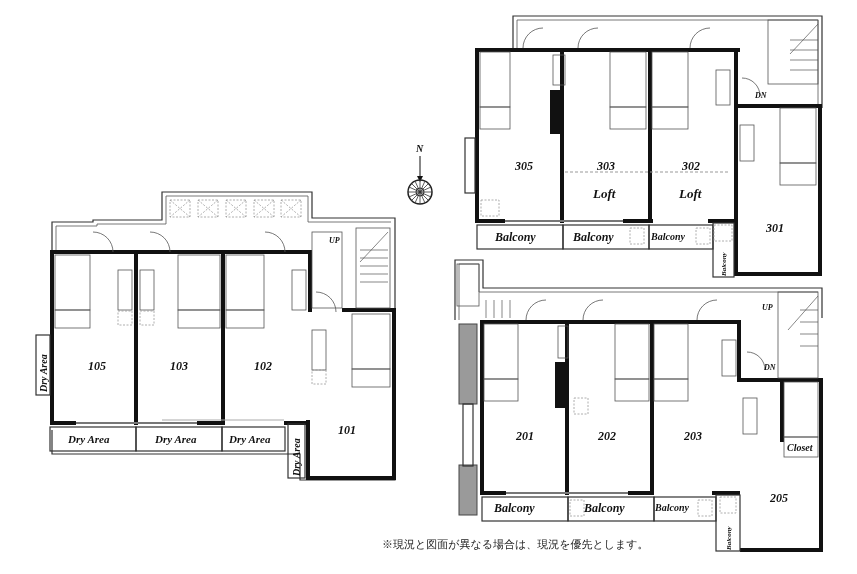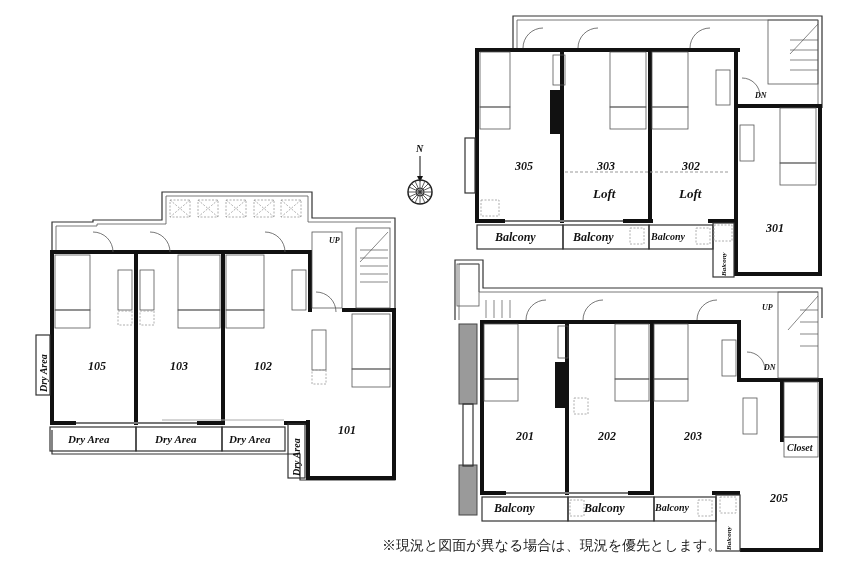--- a/index.html
+++ b/index.html
@@ -1,19 +1,19 @@
 <!DOCTYPE html>
 <html><head>
 <meta charset="utf-8">
 <style>
   html,body{margin:0;padding:0;background:#fff;}
   body{width:857px;height:574px;position:relative;overflow:hidden;font-family:"Liberation Serif",serif;}
   svg{position:absolute;left:0;top:0;}
   .lbl{font-family:"Liberation Serif",serif;font-style:italic;font-weight:bold;fill:#111;}
-  .note{position:absolute;left:382px;top:537px;font-family:Liberation Serif, serif;font-size:14px;color:#222;white-space:nowrap;}
+  .note{position:absolute;left:382px;top:537px;font-family:Liberation Serif, serif;font-size:11px;color:#222;white-space:nowrap;}
   .wall{fill:#111;}
   .thin{fill:none;stroke:#333;stroke-width:1.2;}
   .hair{fill:none;stroke:#555;stroke-width:0.8;}
   .grid{fill:none;stroke:#999;stroke-width:0.8;stroke-dasharray:2 1.5;}
 </style>
 </head>
 <body>
 
 <svg width="857" height="574" viewBox="0 0 857 574">
 

